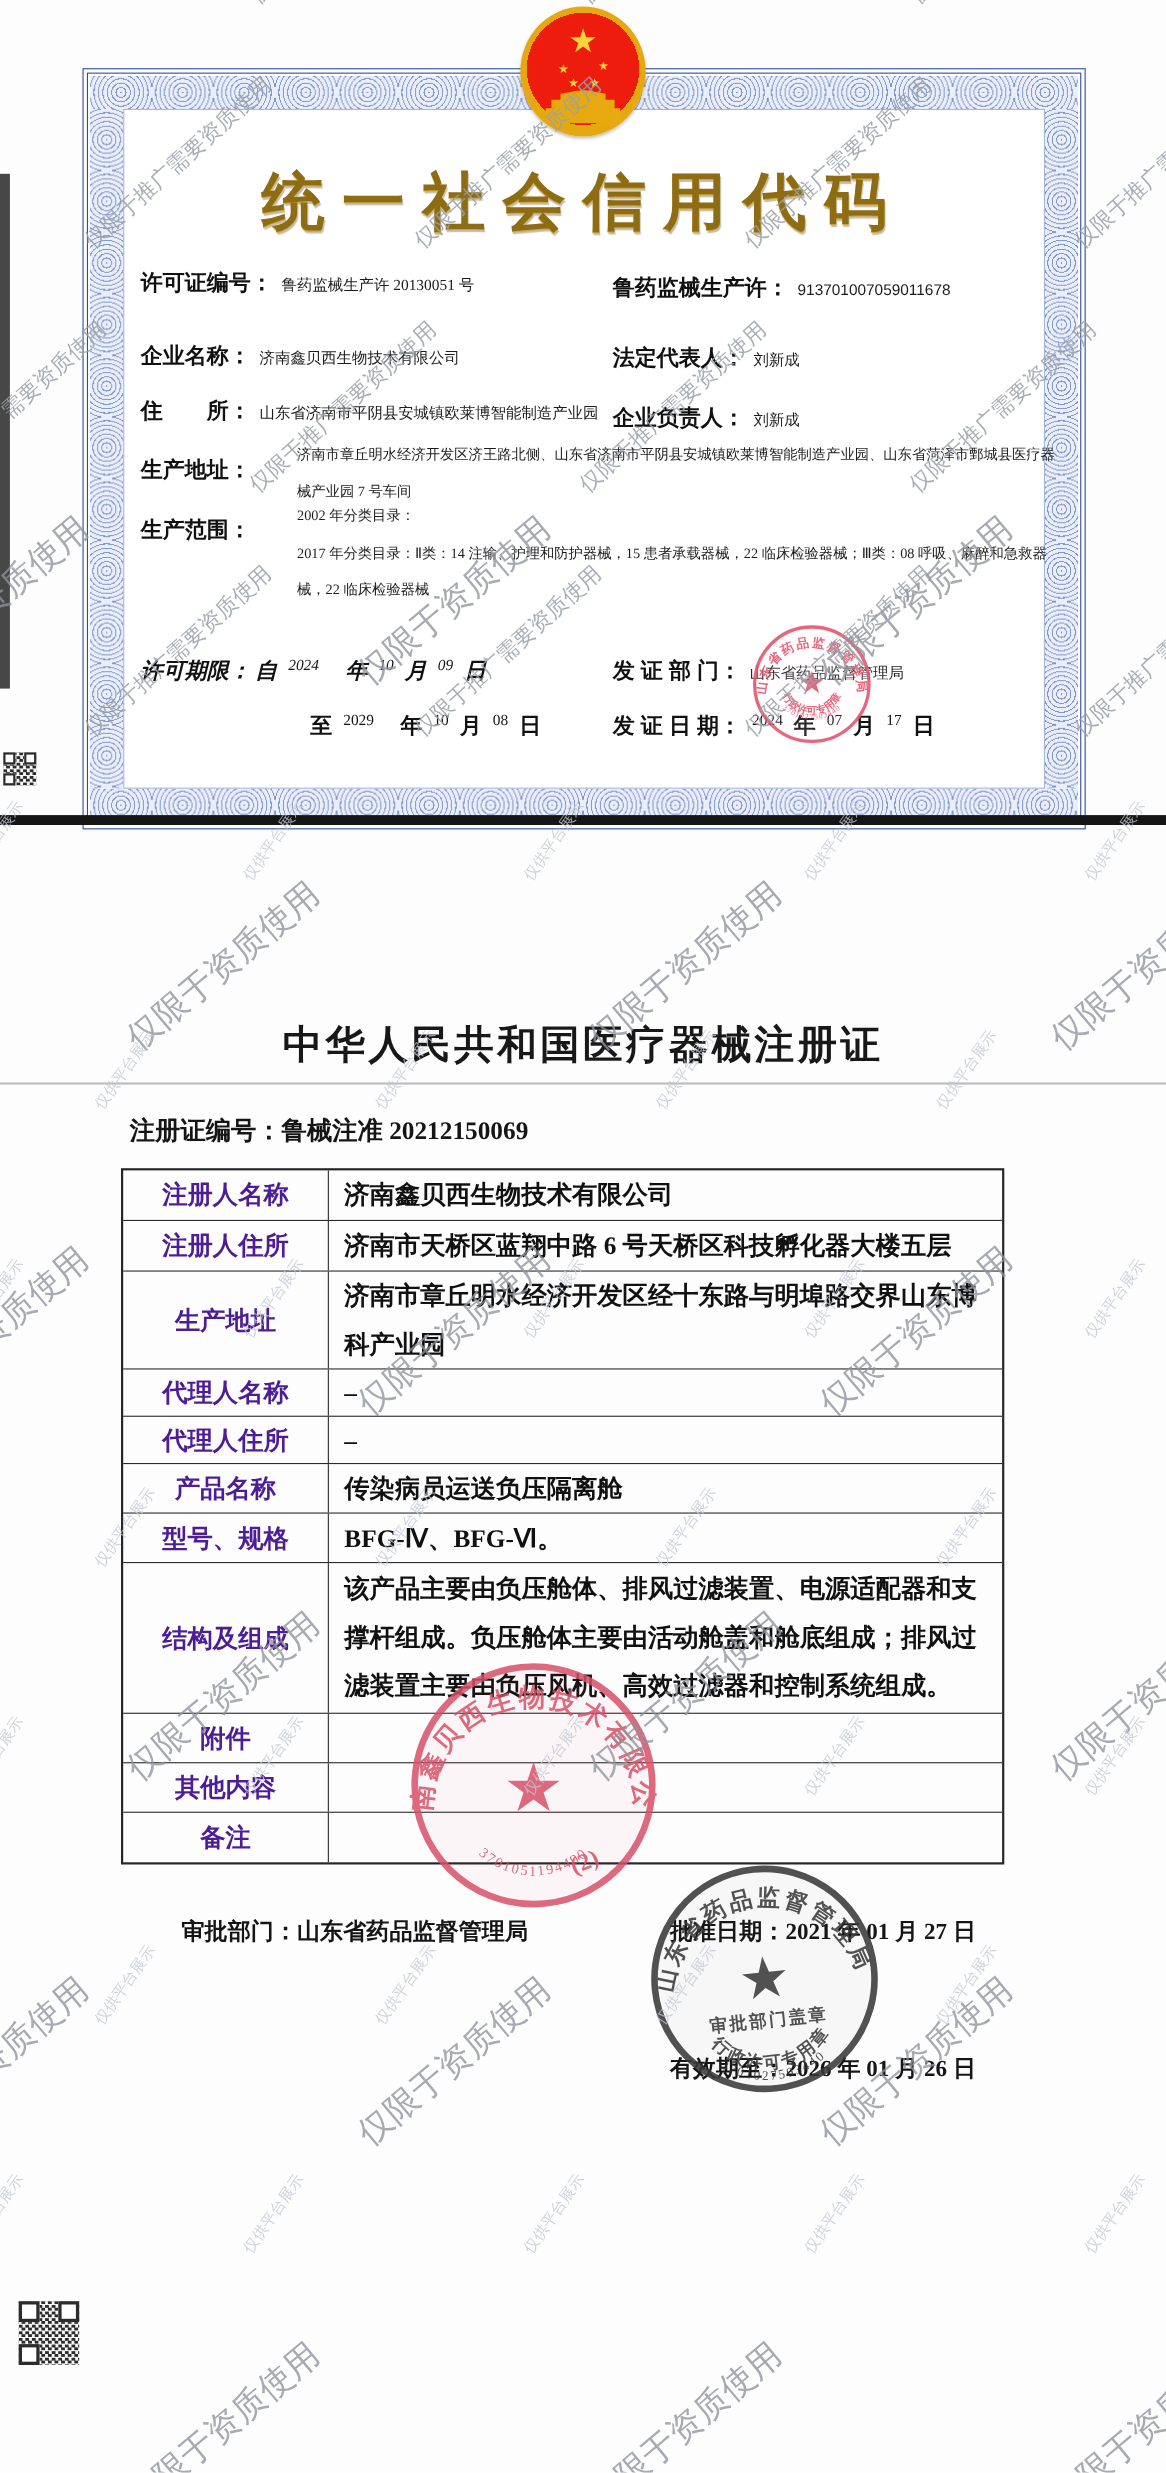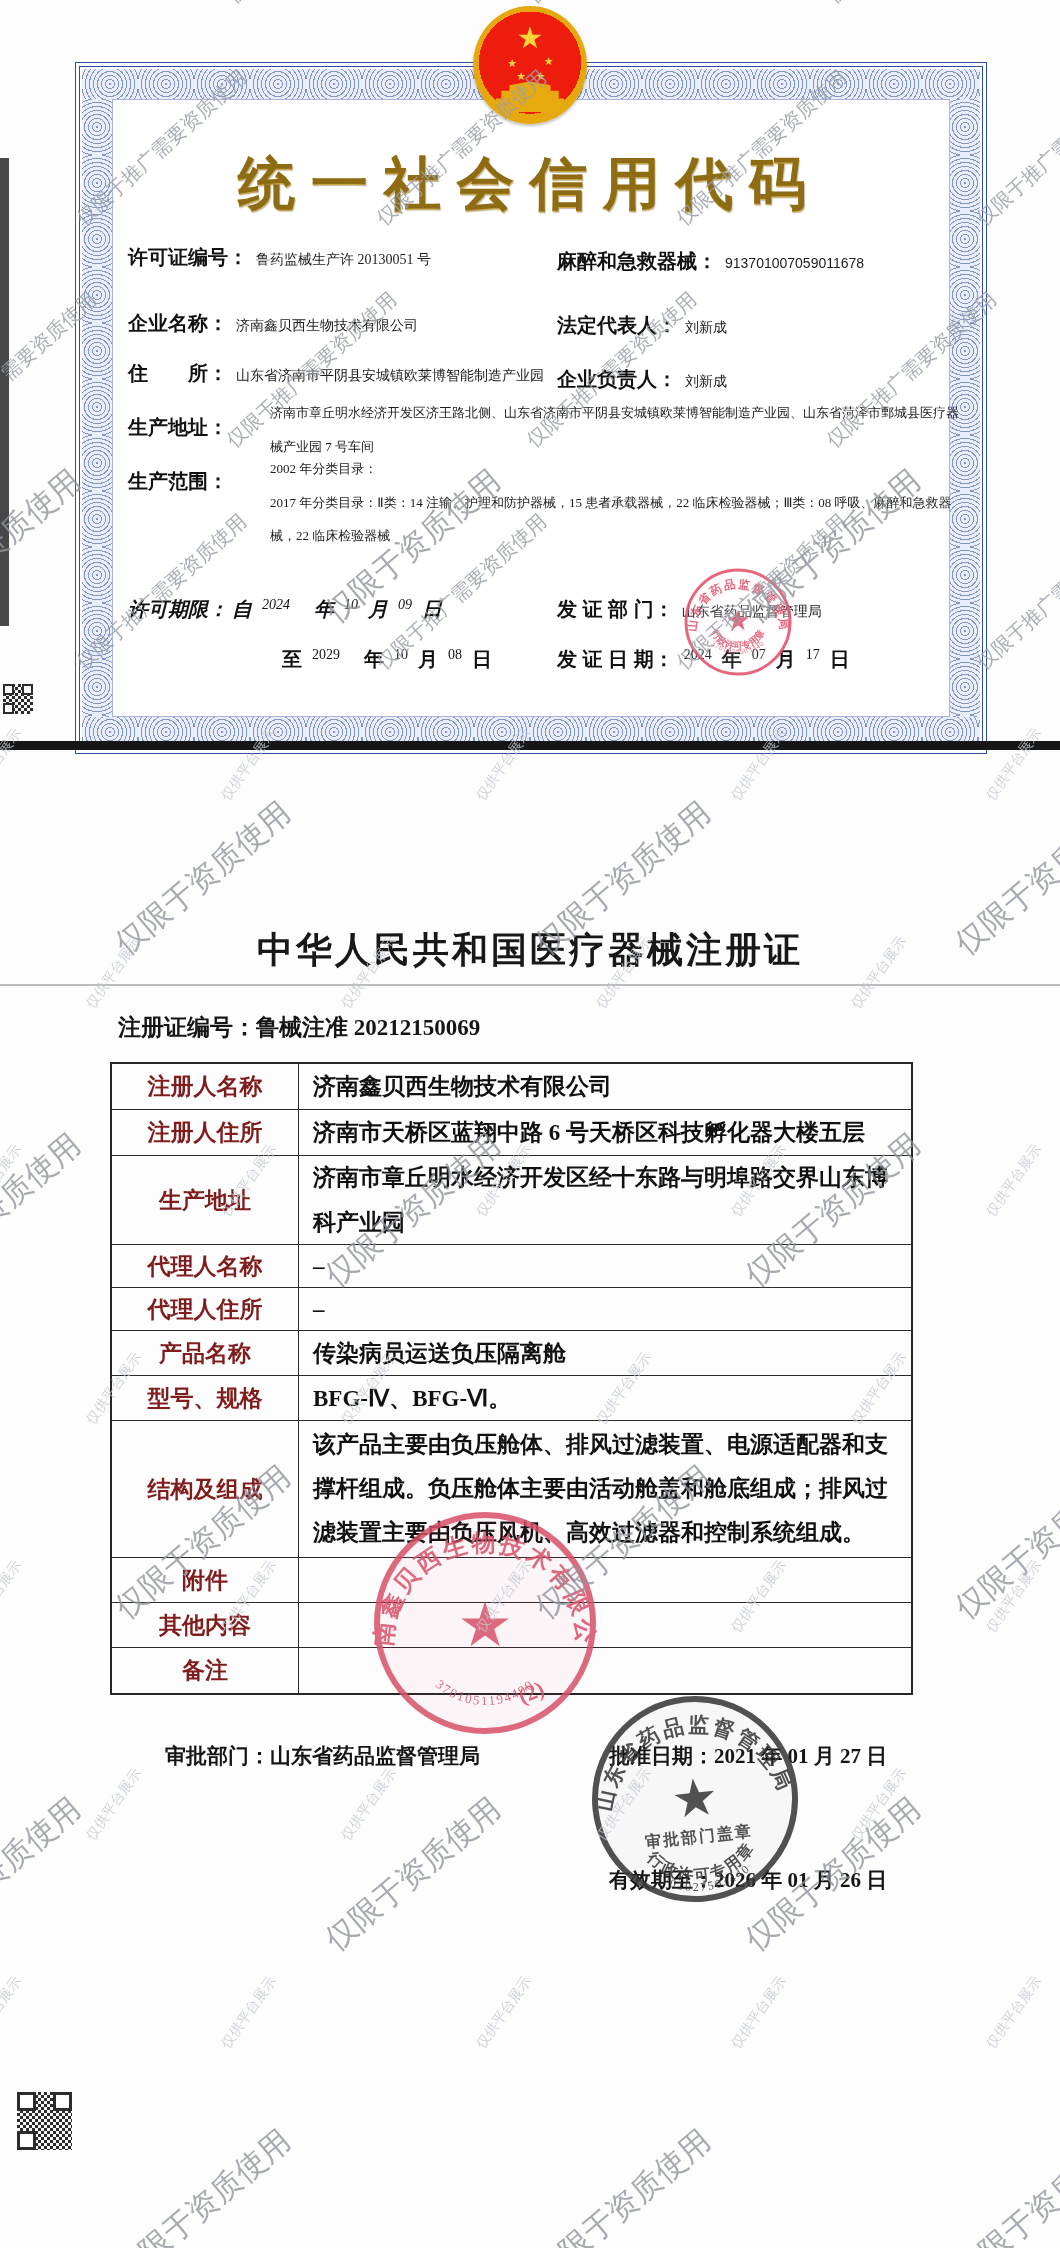--- a/index.html
+++ b/index.html
@@ -65,21 +65,21 @@
   #cert2{position:absolute;inset:0;z-index:10;}
   .c2-title{position:absolute;left:0;right:0;top:926px;text-align:center;
     font-size:36px;font-weight:700;letter-spacing:3px;color:#181818;}
   .c2-hr{position:absolute;left:0;right:0;top:984px;height:2px;background:#9b9b9b;opacity:.65;}
   .c2-certno{position:absolute;left:118px;top:1012px;font-size:23px;font-weight:700;color:#151515;}
 
   .reg-table{position:absolute;left:110px;top:1062px;width:799px;border:2px solid #262626;background:transparent;z-index:12;}
   .tr{display:flex;border-top:1px solid #2a2a2a;}
   .tr:first-child{border-top:none;}
   .tc-label{width:186px;flex:0 0 186px;border-right:1px solid #2a2a2a;display:flex;align-items:center;justify-content:center;
-    font-size:23px;font-weight:600;color:#7f1d1d;text-align:center;}
+    font-size:23px;font-weight:600;color:#4c1d95;text-align:center;}
   .tc-val{flex:1;display:flex;align-items:center;padding:0 14px;font-size:23px;font-weight:600;color:#111;line-height:45px;}
   .c2-footer{position:absolute;font-size:21px;font-weight:600;color:#151515;white-space:nowrap;z-index:12;margin-left:47px;}
 
   
   .seal{position:absolute;pointer-events:none;}
   #stamp1{left:682px;top:566px;width:112px;height:112px;z-index:34;opacity:.9;}
   #seal2{left:370px;top:1508px;width:230px;height:230px;z-index:34;opacity:.85;}
   #stamp3{left:588px;top:1692px;width:214px;height:214px;z-index:33;opacity:.88;transform:rotate(-6deg);}
 </style>
 </head>
@@ -107,21 +107,21 @@
       <div class="emb-gate"></div>
     </div>
 
     <div class="c1-title">统一社会信用代码</div>
 
     <div class="row-abs" style="left:128px;top:244px;">
       <span class="f-label">许可证编号：</span>
       <span class="f-val">鲁药监械生产许 20130051 号</span>
     </div>
     <div class="row-abs" style="left:557px;top:248px;">
-      <span class="f-label">麻醉和急救器械：</span>
+      <span class="f-label">鲁药监械生产许：</span>
       <span class="f-val" style="font-family:'Liberation Sans',sans-serif;">913701007059011678</span>
     </div>
 
     <div class="row-abs" style="left:128px;top:310px;">
       <span class="f-label">企业名称：</span>
       <span class="f-val">济南鑫贝西生物技术有限公司</span>
     </div>
     <div class="row-abs" style="left:557px;top:312px;">
       <span class="f-label">法定代表人：</span>
       <span class="f-val">刘新成</span>

